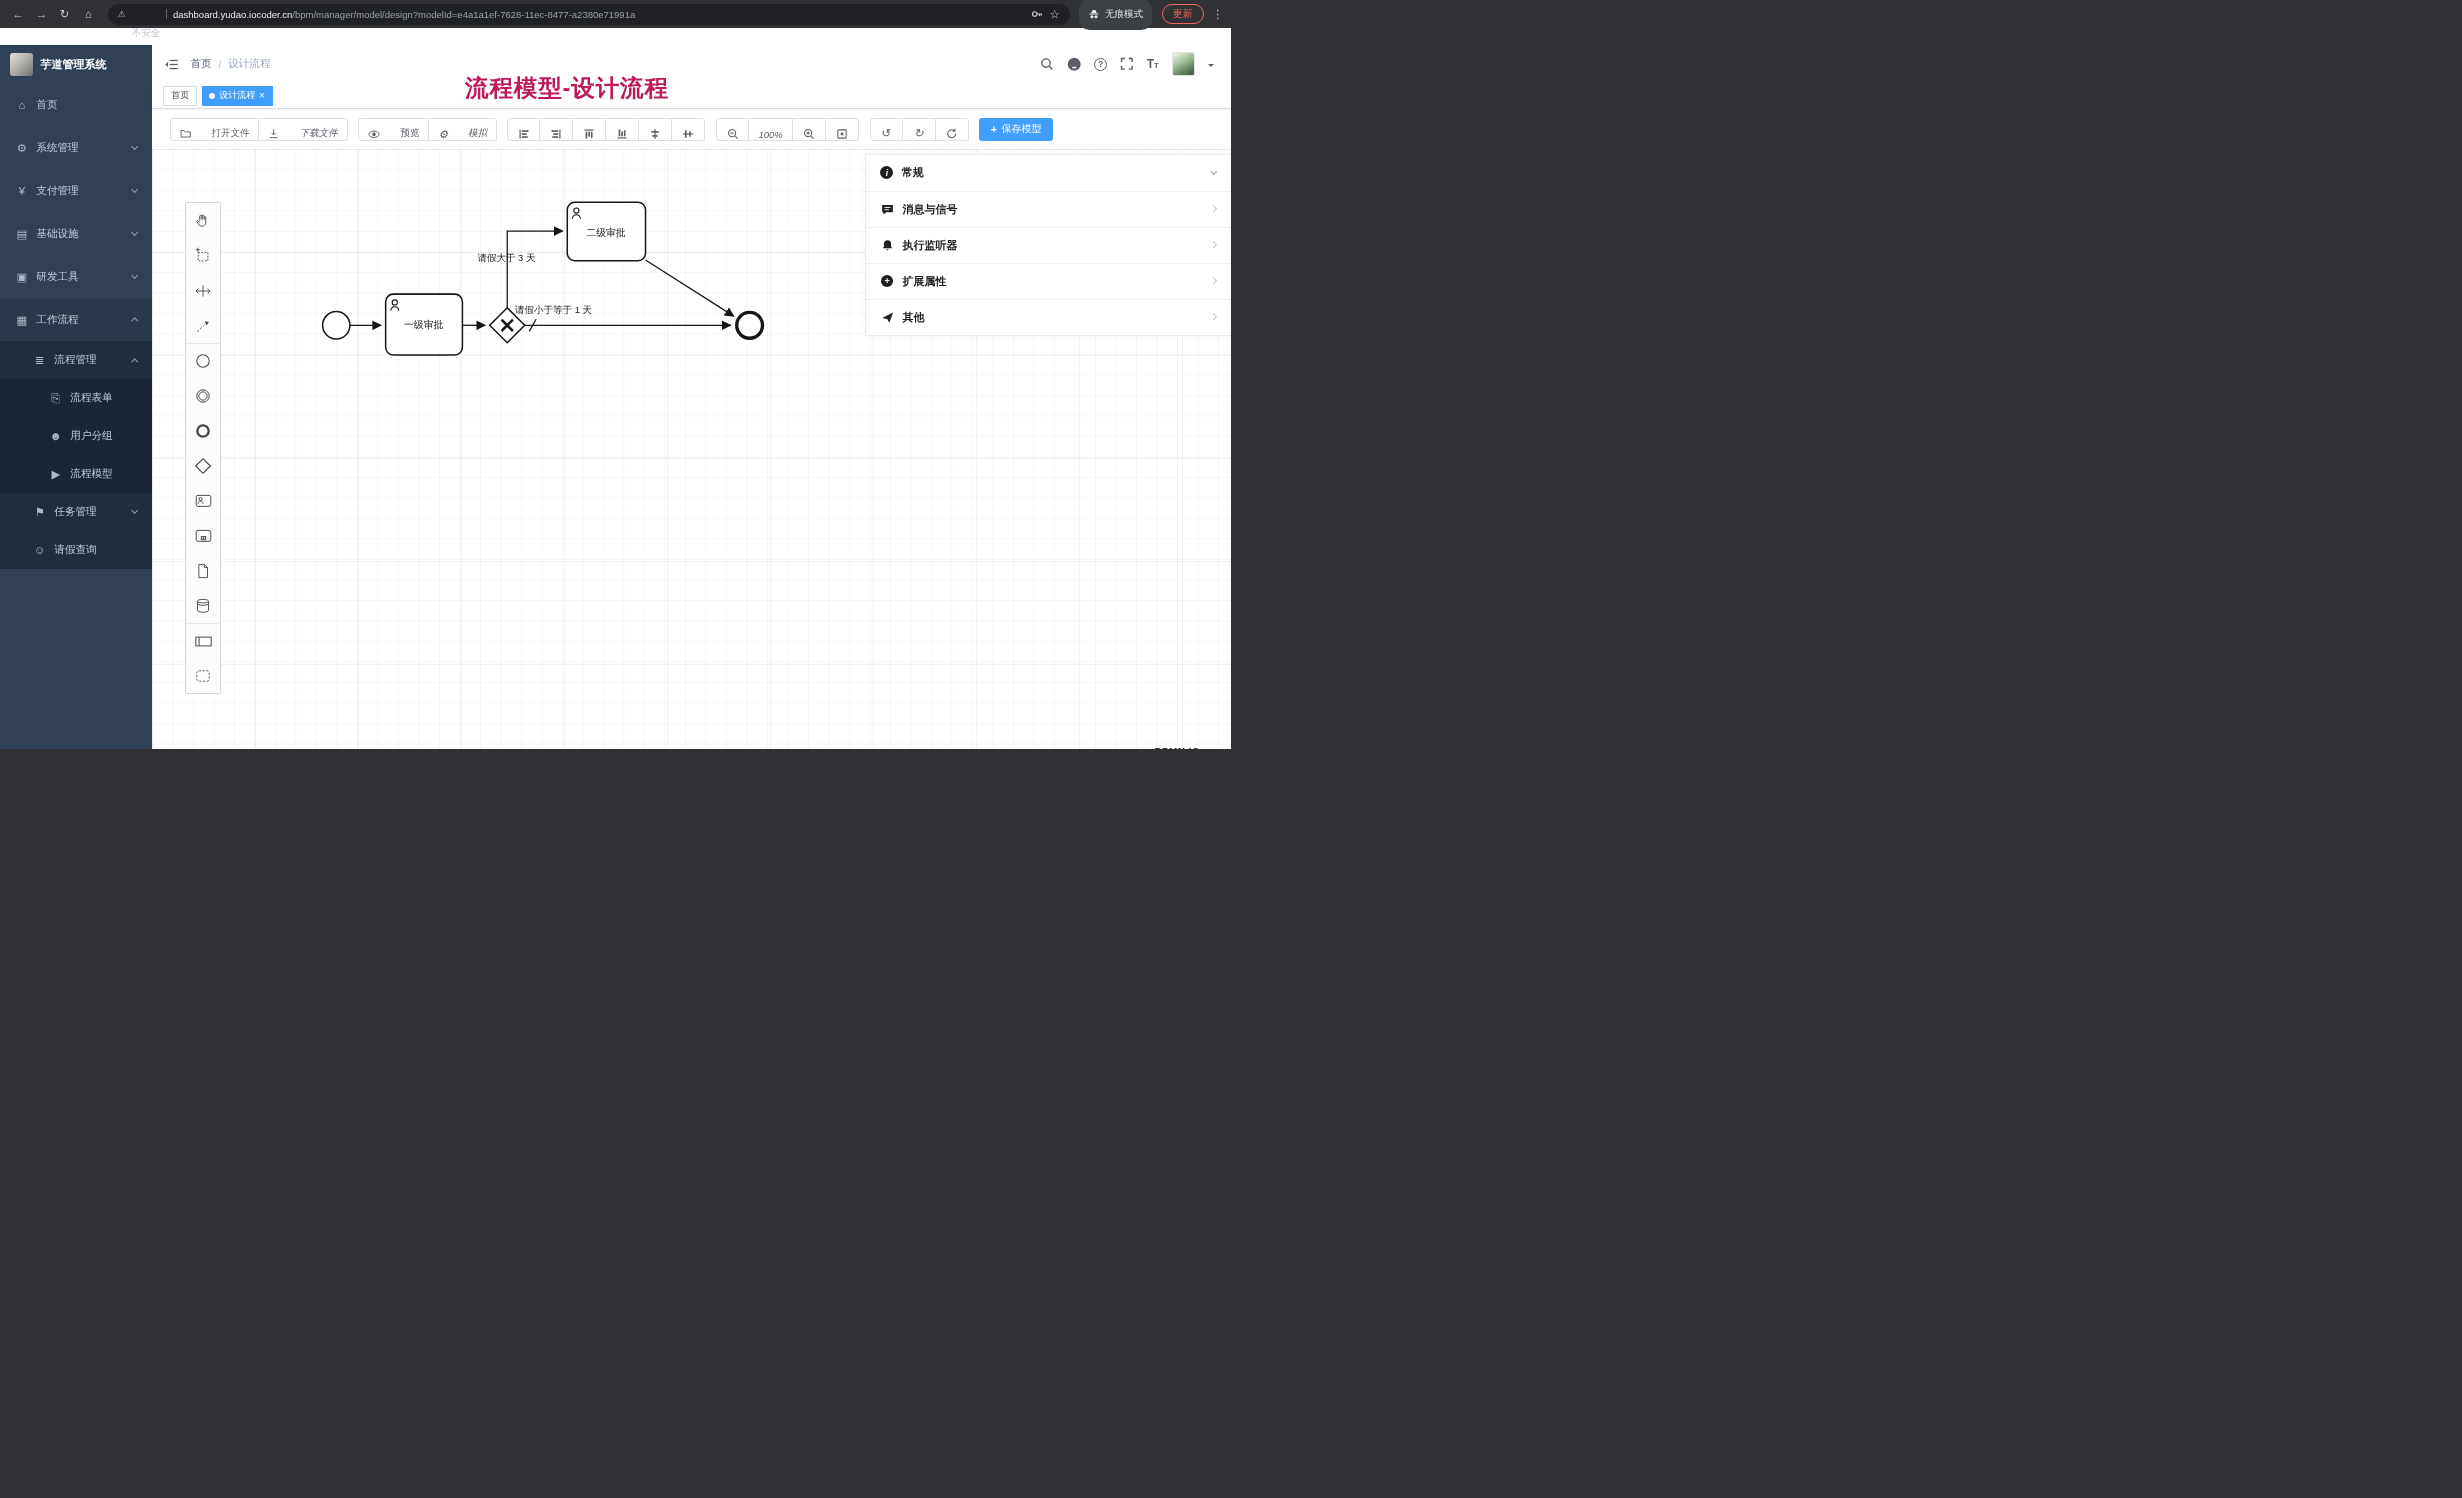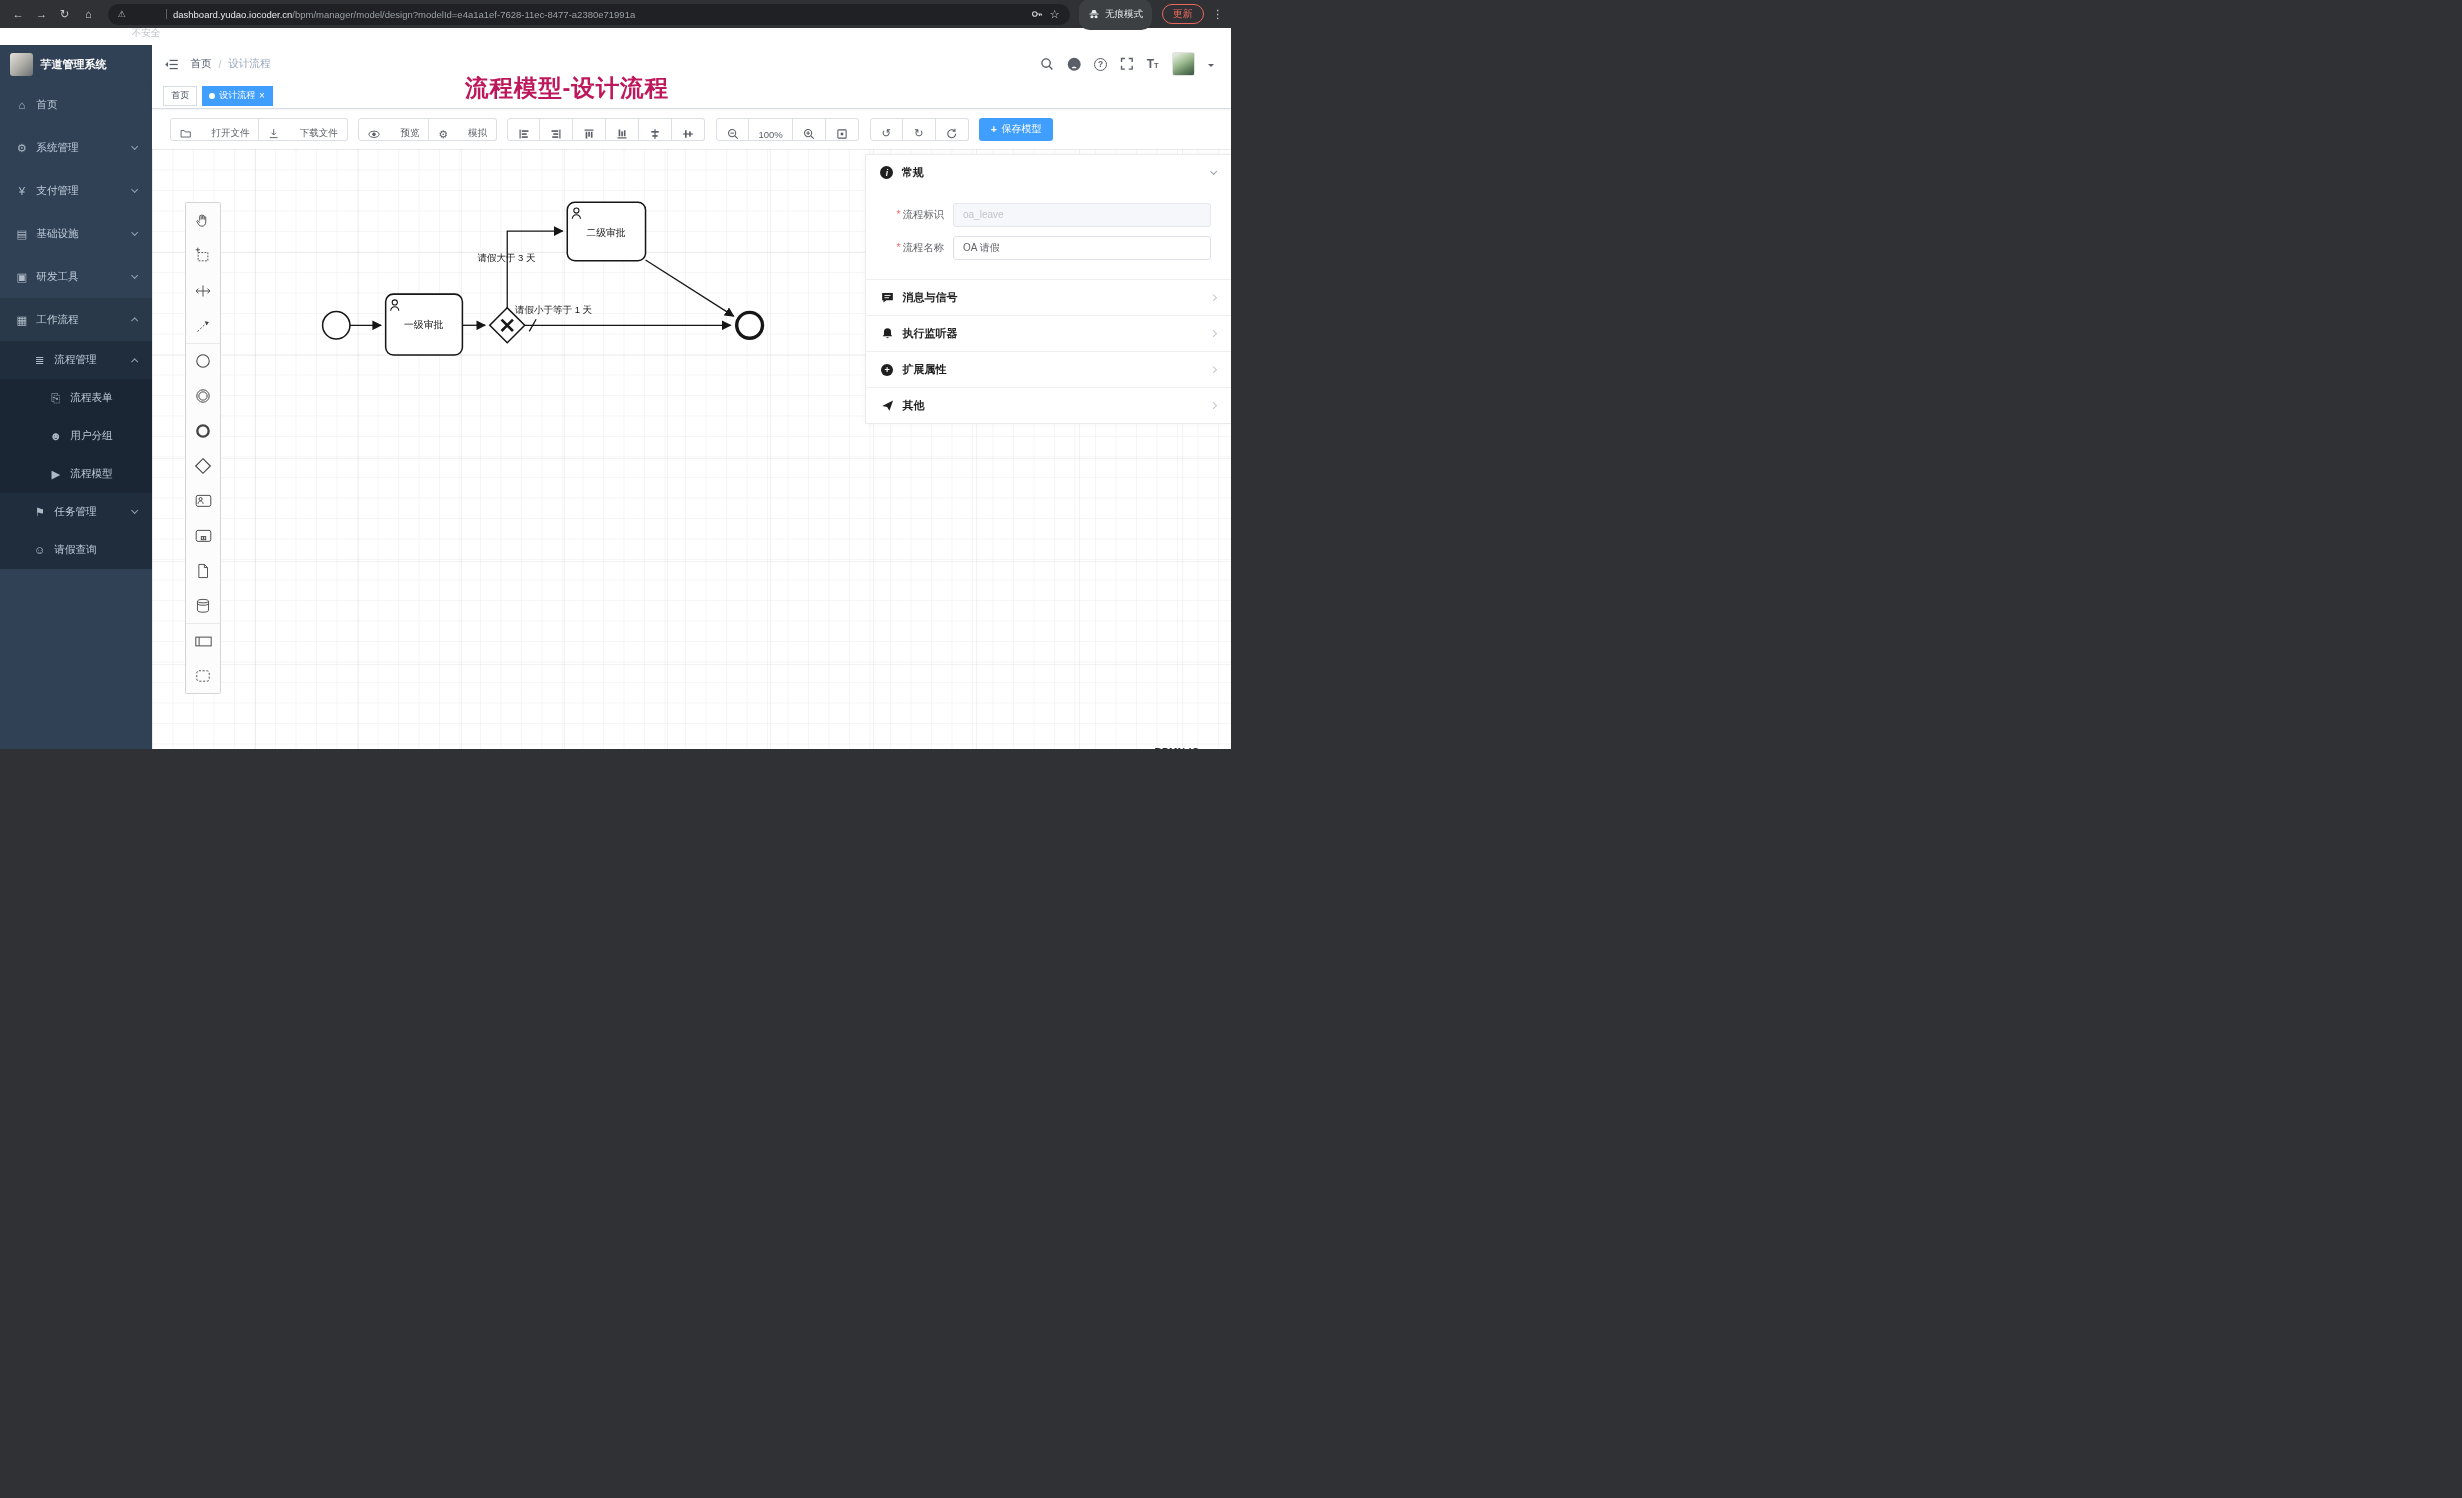--- a/index.html
+++ b/index.html
@@ -58,21 +58,21 @@
   
   .tabbar { height:26px; background:#fff; border-bottom:0.8px solid #d8dce5; box-shadow:0 0.8px 2.3px rgba(0,0,0,.08); display:flex; align-items:center; gap:4.6px; padding:0 11.4px; position:relative; z-index:5;}
   .tag { height:20px; display:inline-flex; align-items:center; gap:3.8px; padding:0 6.8px; border:0.8px solid #d8dce5; background:#fff; color:#495060; font-size:9px; cursor:pointer; white-space:nowrap;}
   .tag.active { background:#409eff; border-color:#409eff; color:#fff; }
   .tag .tdot { width:6px; height:6px; border-radius:50%; background:#fff; }
   .tag .close { font-size:10px; line-height:1; }
   
   .toolbar { height:40px; display:flex; align-items:center; gap:10.6px; padding:0 18px; background:#fff; }
   .bgrp { display:flex; }
   .tbtn { height:23px; background:#fff; border:0.8px solid #dcdfe6; display:inline-flex; align-items:flex-end; justify-content:center; gap:20px; padding:0 9px; font-size:9.5px; color:#5a5e66; cursor:pointer;}
-  .bgrp .tbtn + .tbtn { border-left:none; }
+  .bgrp .tbtn + .tbtn { border-left:none;font-style:italic; }
   .bgrp .tbtn:first-child { border-radius:3px 0 0 3px; }
   .bgrp .tbtn:last-child { border-radius:0 3px 3px 0; }
   .tbtn.sq { width:33px; padding:0; }
   .tbtn.zl { min-width:44px; cursor:default; }
   .tbtn svg { display:block; }
   .gear-g { font-size:10.6px; line-height:1; }
   .uglyph { font-size:11.4px; line-height:1; }
   .savebtn { height:23px; background:#409eff; border:none; border-radius:3px; color:#fff; font-size:10px; display:inline-flex; align-items:center; gap:4.6px; padding:0 11.4px; cursor:pointer; font-family:inherit;}
   .savebtn .plus { font-size:10.6px; font-weight:700; line-height:1; }
   
@@ -510,30 +510,20 @@
         <text x="528" y="216" text-anchor="middle" class="flabel">请假小于等于 1 天</text>
       </svg>
 
       <div class="props">
         <div class="sec first">
           <span class="iicon">i</span>
           <span>常规</span>
           <span class="sp"></span>
           <span class="cv"></span>
         </div>
-        <div class="genform">
-          <div class="frow">
-            <label><span class="req">*</span><span>流程标识</span></label>
-            <input class="inp" disabled="" value="oa_leave" style="">
-          </div>
-          <div class="frow">
-            <label><span class="req">*</span><span>流程名称</span></label>
-            <input class="inp" value="OA 请假" style="">
-          </div>
-        </div>
         <div class="sec">
           <span class="picon">
             <svg width="13" height="13" viewBox="0 0 17 17" fill="#1f1f1f">
                 <path d="M1.5 2.5h14v9.5H7l-3.8 3v-3H1.5z"></path>
                 <path d="M4.5 5.8h8M4.5 8.8h6" stroke="#fff" stroke-width="1.2"></path>
               </svg>
           </span>
           <span>消息与信号</span>
           <span class="sp"></span>
           <span class="cv right"></span>

